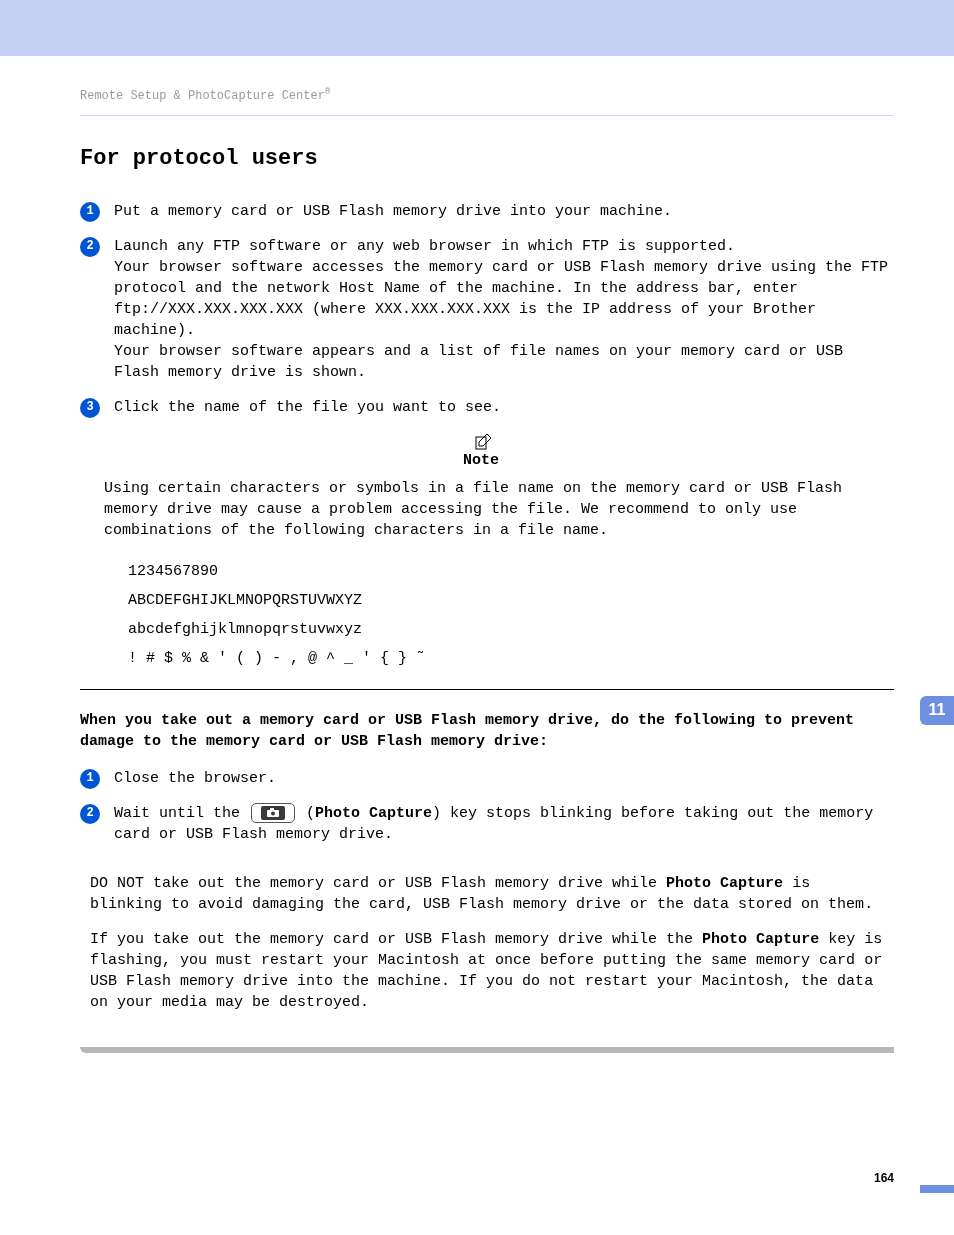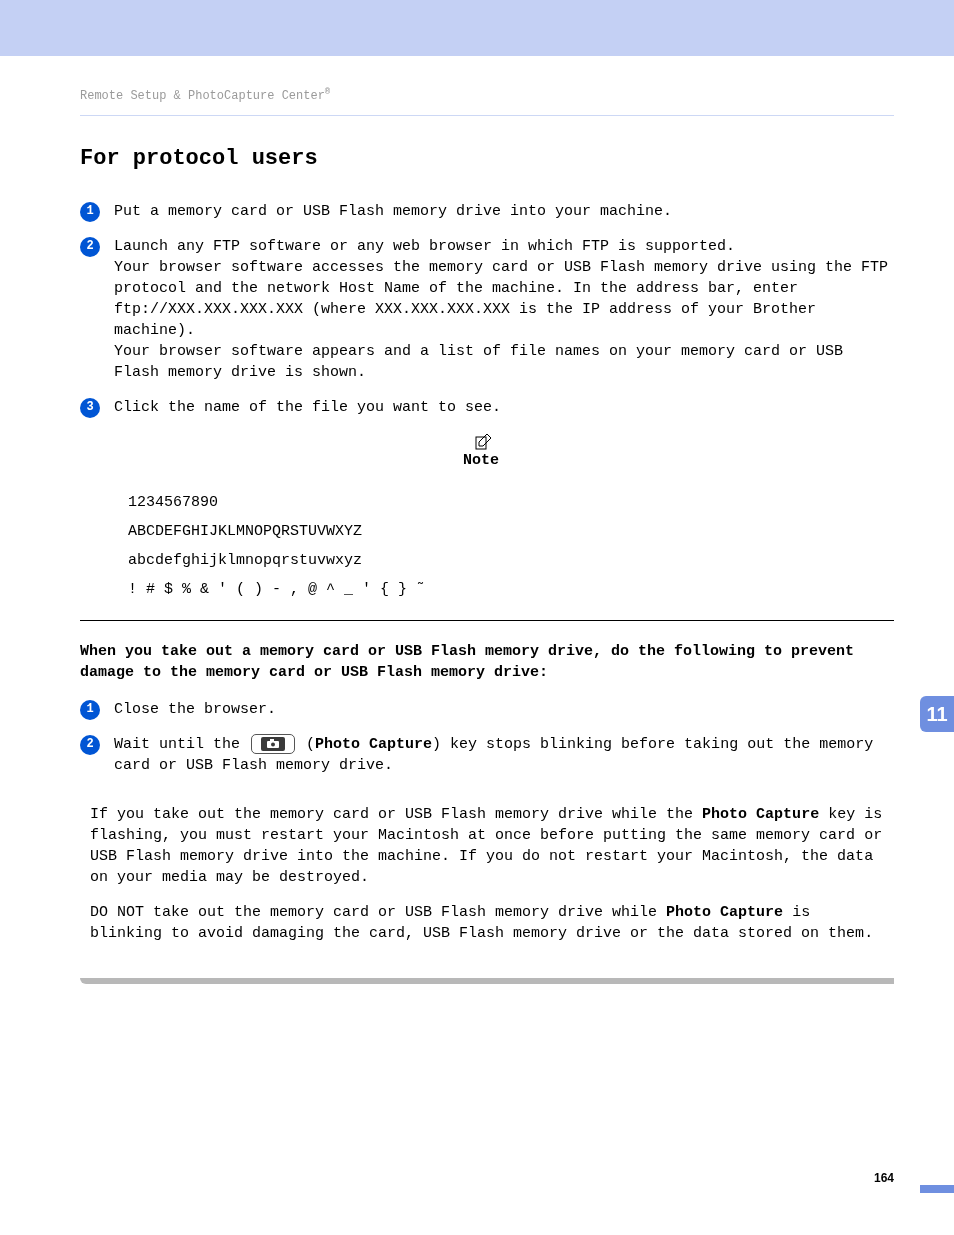--- a/index.html
+++ b/index.html
@@ -148,25 +148,25 @@
   .caution-bottom {
     height: 6px;
     background: #b8b8b8;
     border-radius: 0 0 0 6px;
   }
   .side-tab {
     position: absolute;
     right: 0;
     top: 696px;
     width: 34px;
-    height: 36px;
+    height: 29px;
     background: #6f8fe0;
     color: #fff;
     font-weight: bold;
-    font-size: 20px;
+    font-size: 16px;
     display: flex;
     align-items: center;
     justify-content: center;
     border-radius: 6px 0 0 6px;
   }
   .page-num {
     position: absolute;
     bottom: 48px;
     right: 60px;
     font-size: 12px;
@@ -218,20 +218,21 @@
     <div class="note-header">
       <span class="note-icon">
         <svg width="18" height="18" viewBox="0 0 18 18">
             <rect x="1" y="5" width="10" height="12" fill="none" stroke="#000" stroke-width="1"></rect>
             <path d="M12 2 L16 6 L8 14 L4 14 L4 10 Z" fill="none" stroke="#000" stroke-width="1"></path>
           </svg>
       </span>
       <span class="note-label">Note</span>
       <span class="note-line"></span>
     </div>
+    <div class="note-body">Using certain characters or symbols in a file name on the memory card or USB Flash memory drive may cause a problem accessing the file. We recommend to only use combinations of the following characters in a file name.</div>
     <div class="note-body char-list">
       <div>1234567890</div>
       <div>ABCDEFGHIJKLMNOPQRSTUVWXYZ</div>
       <div>abcdefghijklmnopqrstuvwxyz</div>
       <div>! # $ % &amp; ' ( ) - , @ ^ _ ' { } ˜</div>
     </div>
     <hr class="hr-note-end">
   </div>
 
   <p class="bold-para">When you take out a memory card or USB Flash memory drive, do the following to prevent damage to the memory card or USB Flash memory drive:</p>
@@ -251,24 +252,24 @@
               <rect x="4" y="0" width="4" height="3" fill="#fff"></rect>
               <circle cx="7" cy="5.5" r="2" fill="#3a3a3a"></circle>
             </svg>
           </span>
         </span><span> (</span><b>Photo Capture</b><span>) key stops blinking before taking out the memory card or USB Flash memory drive.</span>
     </div>
   </div>
 
   <div class="caution-body">
     <p>
-      <span>If you take out the memory card or USB Flash memory drive while the </span><b>Photo Capture</b><span> key is flashing, you must restart your Macintosh at once before putting the same memory card or USB Flash memory drive into the machine. If you do not restart your Macintosh, the data on your media may be destroyed.</span>
+      <span>DO NOT take out the memory card or USB Flash memory drive while </span><b>Photo Capture</b><span> is blinking to avoid damaging the card, USB Flash memory drive or the data stored on them.</span>
     </p>
     <p>
-      <span>DO NOT take out the memory card or USB Flash memory drive while </span><b>Photo Capture</b><span> is blinking to avoid damaging the card, USB Flash memory drive or the data stored on them.</span>
+      <span>If you take out the memory card or USB Flash memory drive while the </span><b>Photo Capture</b><span> key is flashing, you must restart your Macintosh at once before putting the same memory card or USB Flash memory drive into the machine. If you do not restart your Macintosh, the data on your media may be destroyed.</span>
     </p>
   </div>
   <div class="caution-bottom"></div>
 
 </div>
 
 <div class="side-tab">11</div>
 <div class="page-num">164</div>
 <div class="page-num-bar"></div>
 

